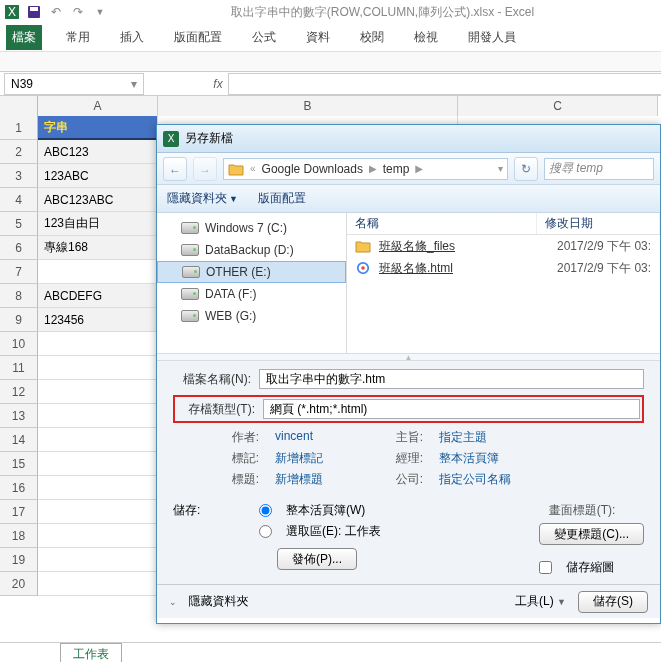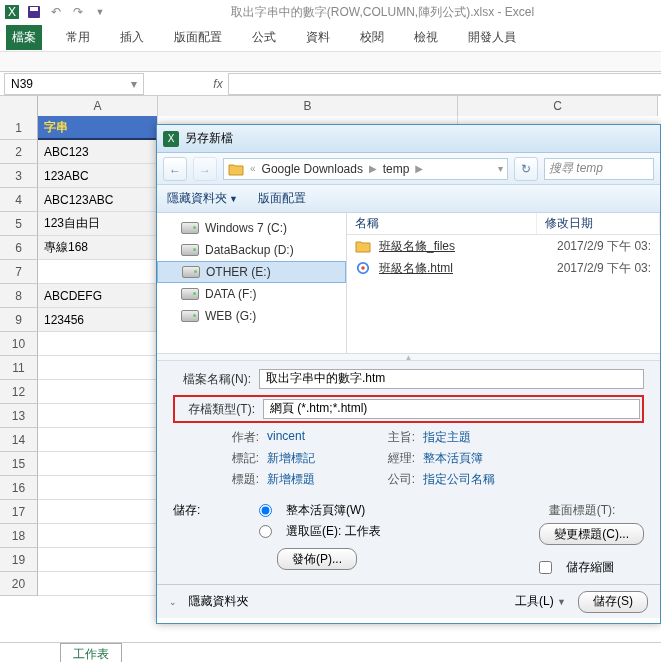--- a/index.html
+++ b/index.html
@@ -65,30 +65,30 @@
 .fl-hdr div { padding:0 8px; display:flex; align-items:center; color:#1a3e6e; border-right:1px solid #eee; }
 .fl-row { height:22px; display:flex; align-items:center; padding:0 8px; gap:8px; }
 .fl-ico { width:16px; height:14px; }
 .fl-name { width:170px; color:#333;text-decoration:underline; } .fl-date { color:#555; }
 
 .dlg-split { height:8px; background:#f4f8fc; border-top:1px solid #dcdcdc; border-bottom:1px solid #dcdcdc; display:flex; align-items:center; justify-content:center; color:#bbb; font-size:8px; }
 
 .dlg-form { padding:8px 16px 8px 16px; background:#f0f4f8; }
 .form-row { display:flex; align-items:center; margin-bottom:6px; gap:8px; }
 .form-row .lbl { width:78px; text-align:right; color:#333; }
-.form-input { height:20px; border:1px solid #abadb3; background:#fff; padding:0 6px; display:flex; align-items:flex-start; flex:1; }
+.form-input { height:20px; border:1px solid #abadb3; background:#fff; padding:0 6px; display:flex; align-items:center; flex:1; }
 .highlighted { border:2px solid #d22; padding:2px; }
 .link { color:#14599a; }
-.meta-row { display:flex; gap:8px; margin-bottom:4px; }
+.meta-row { display:flex; gap:16px; margin-bottom:4px; }
 .meta-row .lbl { width:78px; text-align:right; color:#555; } 
 .meta-right .lbl { width:40px; }
 .radio-col { display:flex; flex-direction:column; gap:4px; }
 .radio { display:flex; align-items:center; gap:14px; }
 .radio input { margin:0; }
-.btn { height:22px; padding:0 14px; border:1px solid #888; background:linear-gradient(#fff,#e6e6e6); border-radius:9px; cursor:pointer; display:inline-flex; align-items:center; }
+.btn { height:22px; padding:0 14px; border:1px solid #888; background:linear-gradient(#fff,#e6e6e6); border-radius:4px; cursor:pointer; display:inline-flex; align-items:center; }
 .dlg-footer { height:34px; border-top:1px solid #ccc; display:flex; align-items:center; padding:0 12px; gap:12px; background:#f0f4f8; }
 .chev-d { font-size:9px; color:#666; }
 </style>
 </head>
 <body>
 
 <div class="titlebar">
   <div class="qat">
     <span class="qat-icon">
         <svg width="14" height="14">

